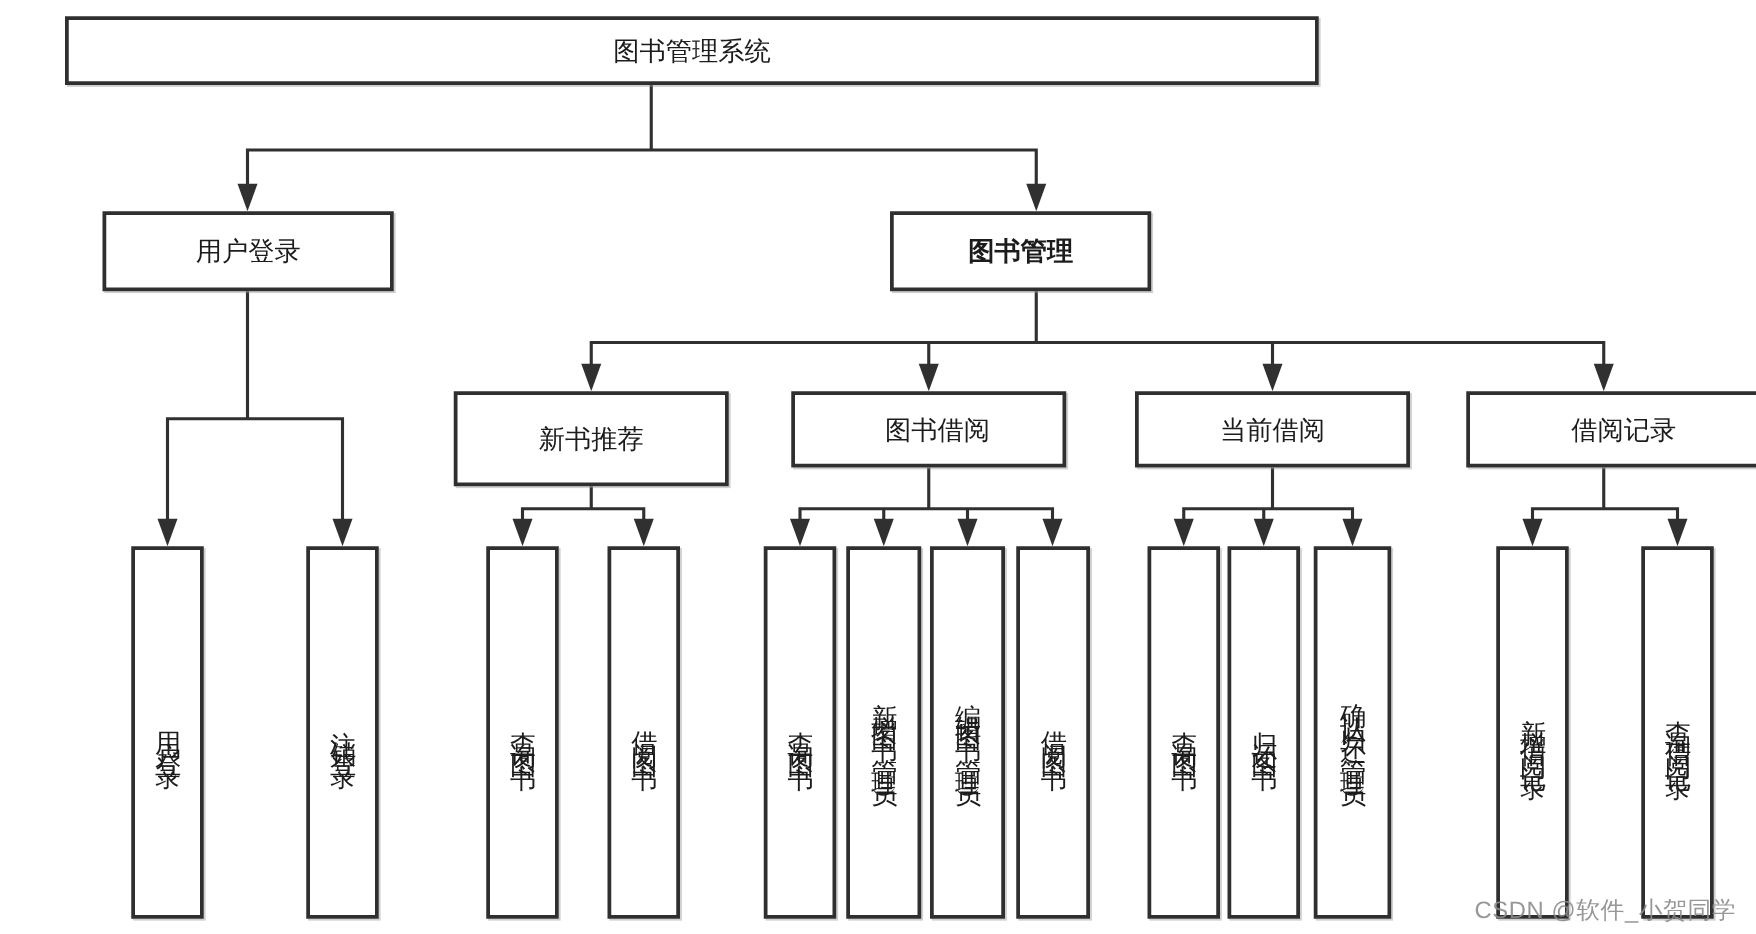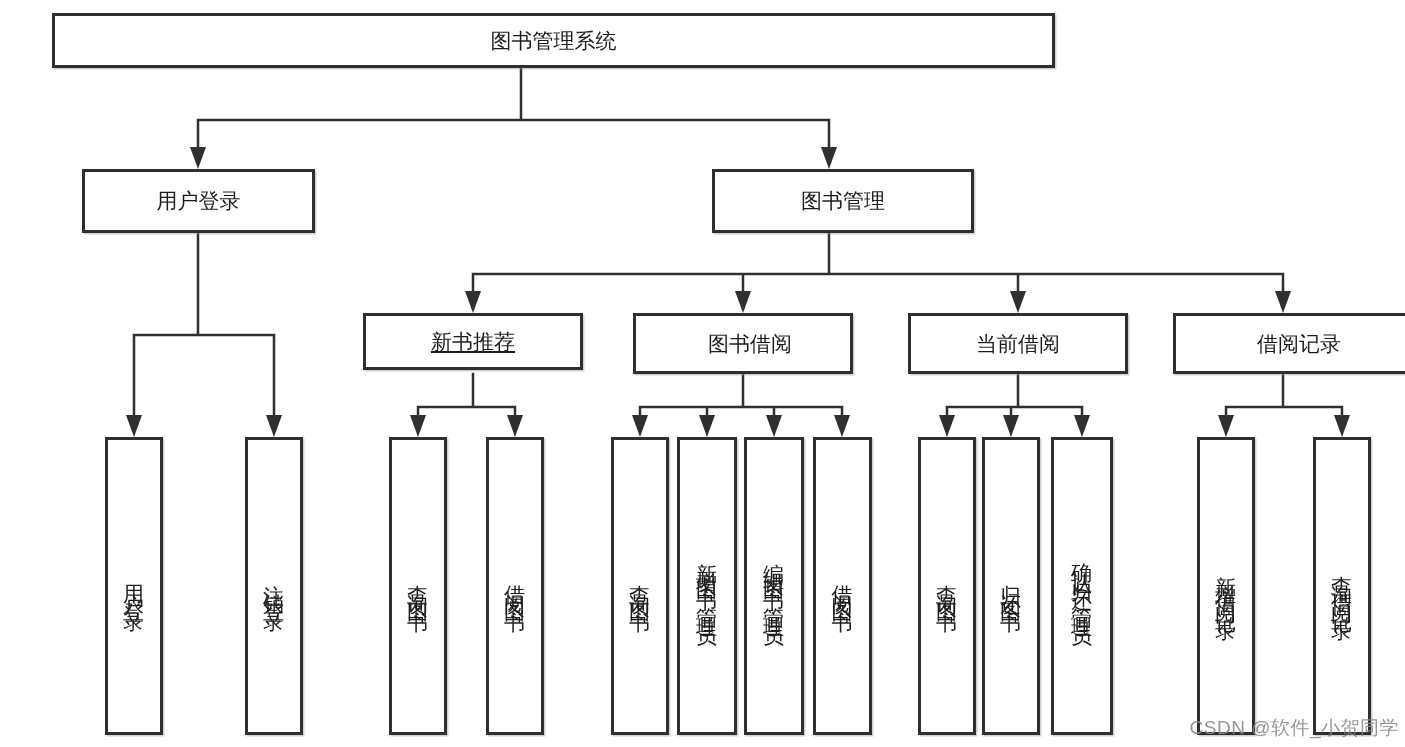--- a/index.html
+++ b/index.html
@@ -28,21 +28,21 @@
     writing-mode: vertical-rl;
     text-orientation: mixed;
     font-size: 21px;
     line-height: 1;
     letter-spacing: 9px;
     white-space: nowrap;
   }
   .watermark {
     position: absolute;
     top: 715px;
-    right: 6px;
+    right: 16px;
     font-size: 19px;
     color: rgba(140,140,140,0.9);
     letter-spacing: 0.5px;
     white-space: nowrap;
   }
 </style>
 </head>
 <body>
 
 <div id="canvas">
@@ -90,25 +90,25 @@
     </g>
   </svg>
 
   <div class="box hbox" style="left:20px; top:13px; width:1003px; height:55px;margin-left:32px;">
     <span>图书管理系统</span>
   </div>
 
   <div class="box hbox" style="left:82px; top:169px; width:233px; height:64px;">
     <span>用户登录</span>
   </div>
-  <div class="box hbox" style="left:712px; top:169px; width:262px; height:64px;">
+  <div class="box hbox" style="left:712px; top:169px; width:209px; height:64px;font-weight:bold;">
     <span>图书管理</span>
   </div>
 
-  <div class="box hbox" style="left:363px; top:313px; width:220px; height:57px;text-decoration:underline;">
+  <div class="box hbox" style="left:363px; top:313px; width:220px; height:76px;">
     <span>新书推荐</span>
   </div>
   <div class="box hbox" style="left:633px; top:313px; width:220px; height:61px;padding-left:14px;">
     <span>图书借阅</span>
   </div>
   <div class="box hbox" style="left:908px; top:313px; width:220px; height:61px;">
     <span>当前借阅</span>
   </div>
   <div class="box hbox" style="left:1173px; top:313px; width:252px; height:61px;text-align:right;">
     <span>借阅记录</span>

